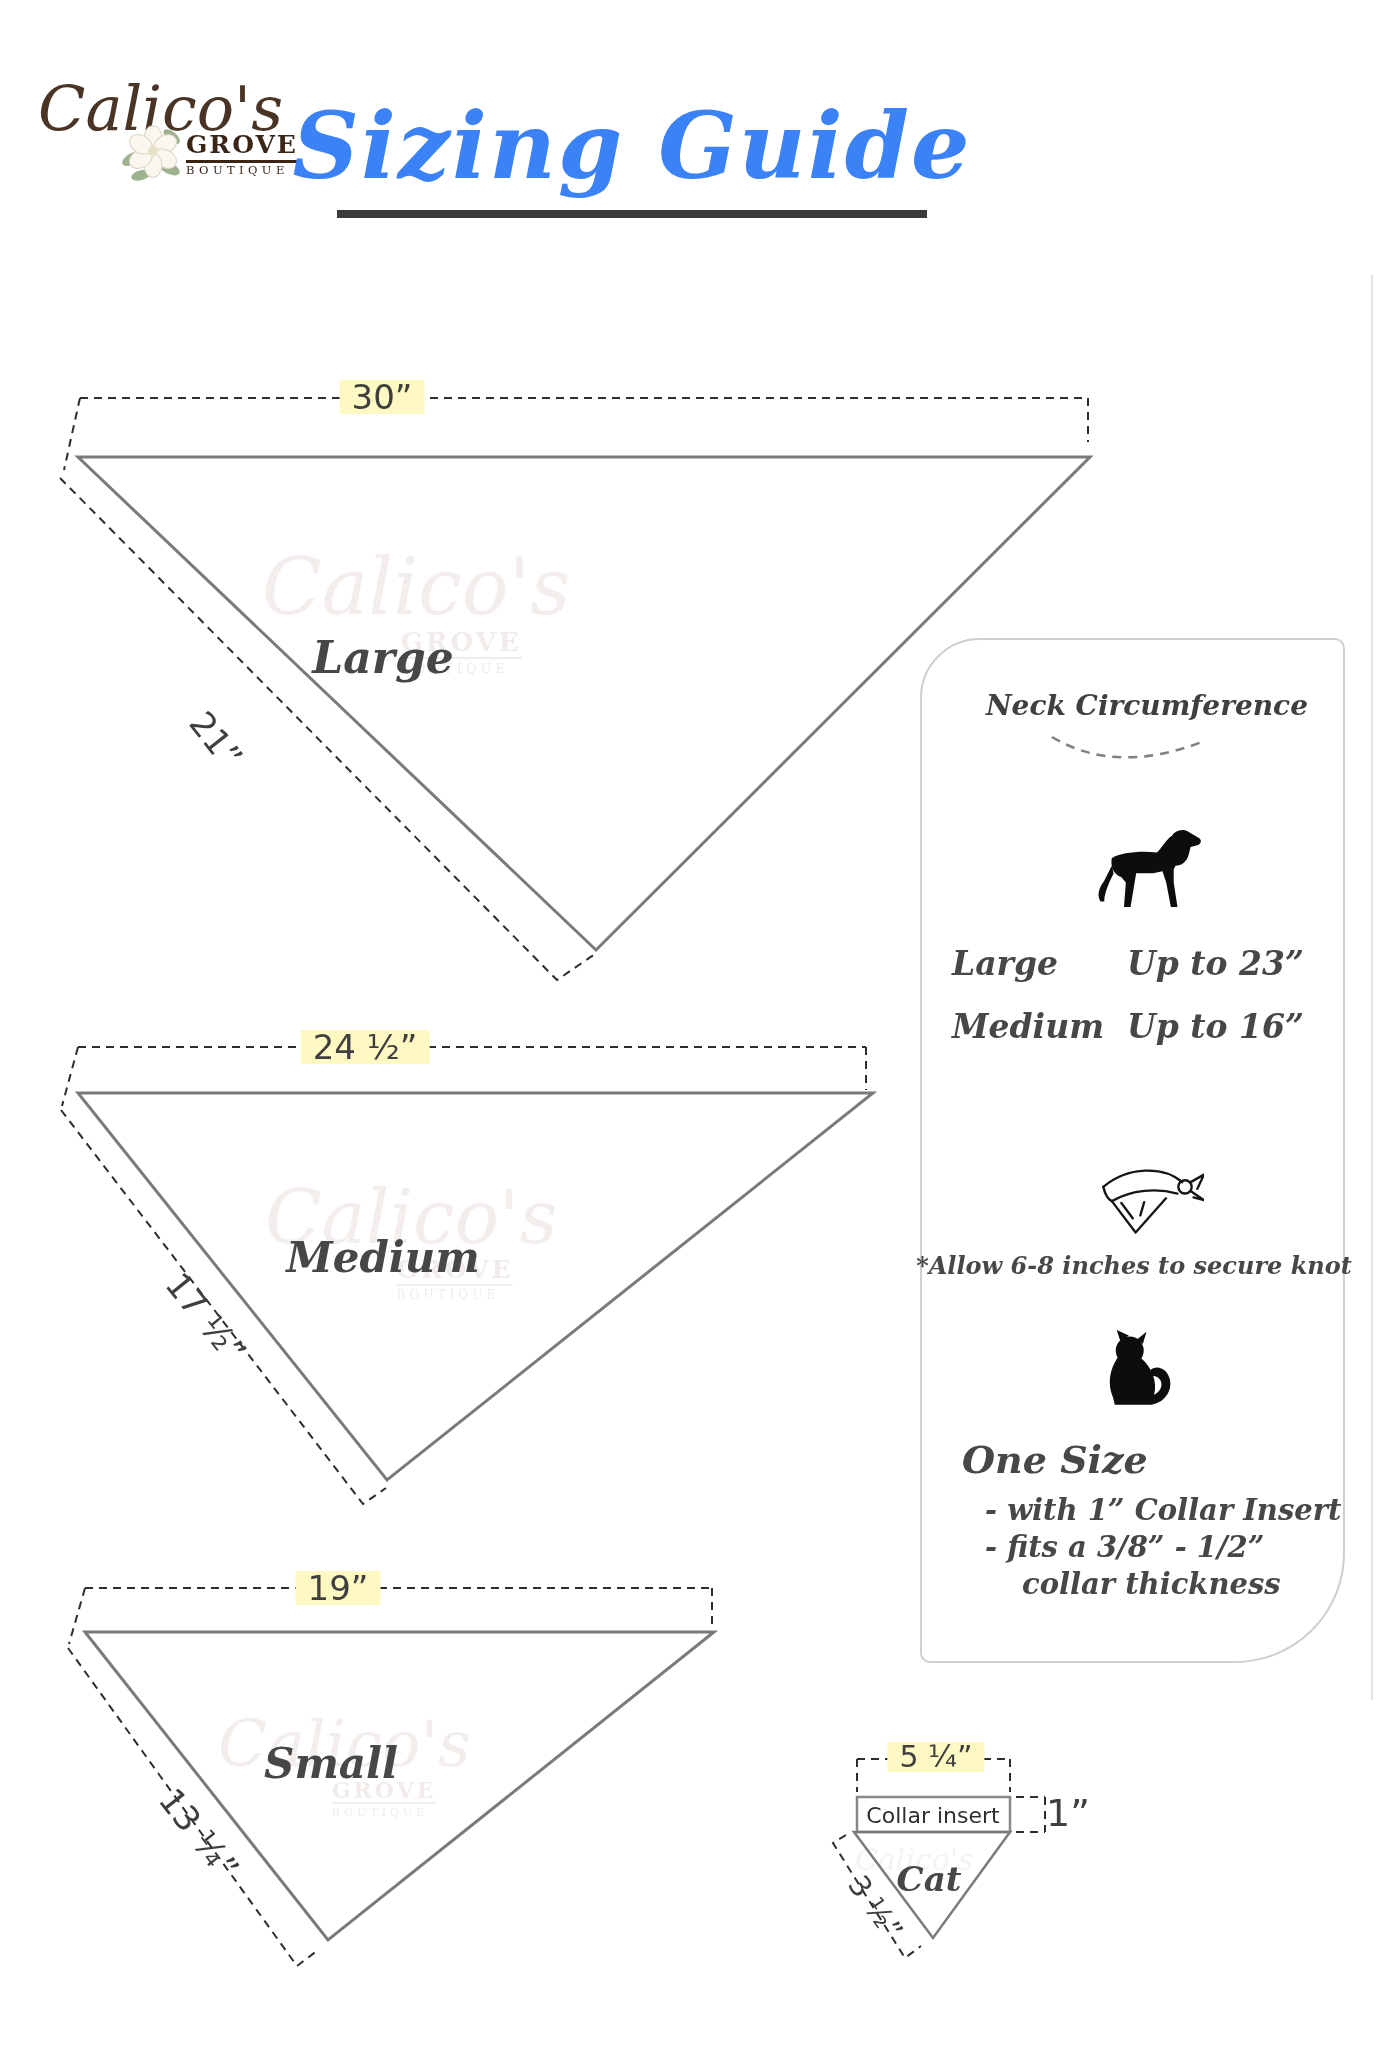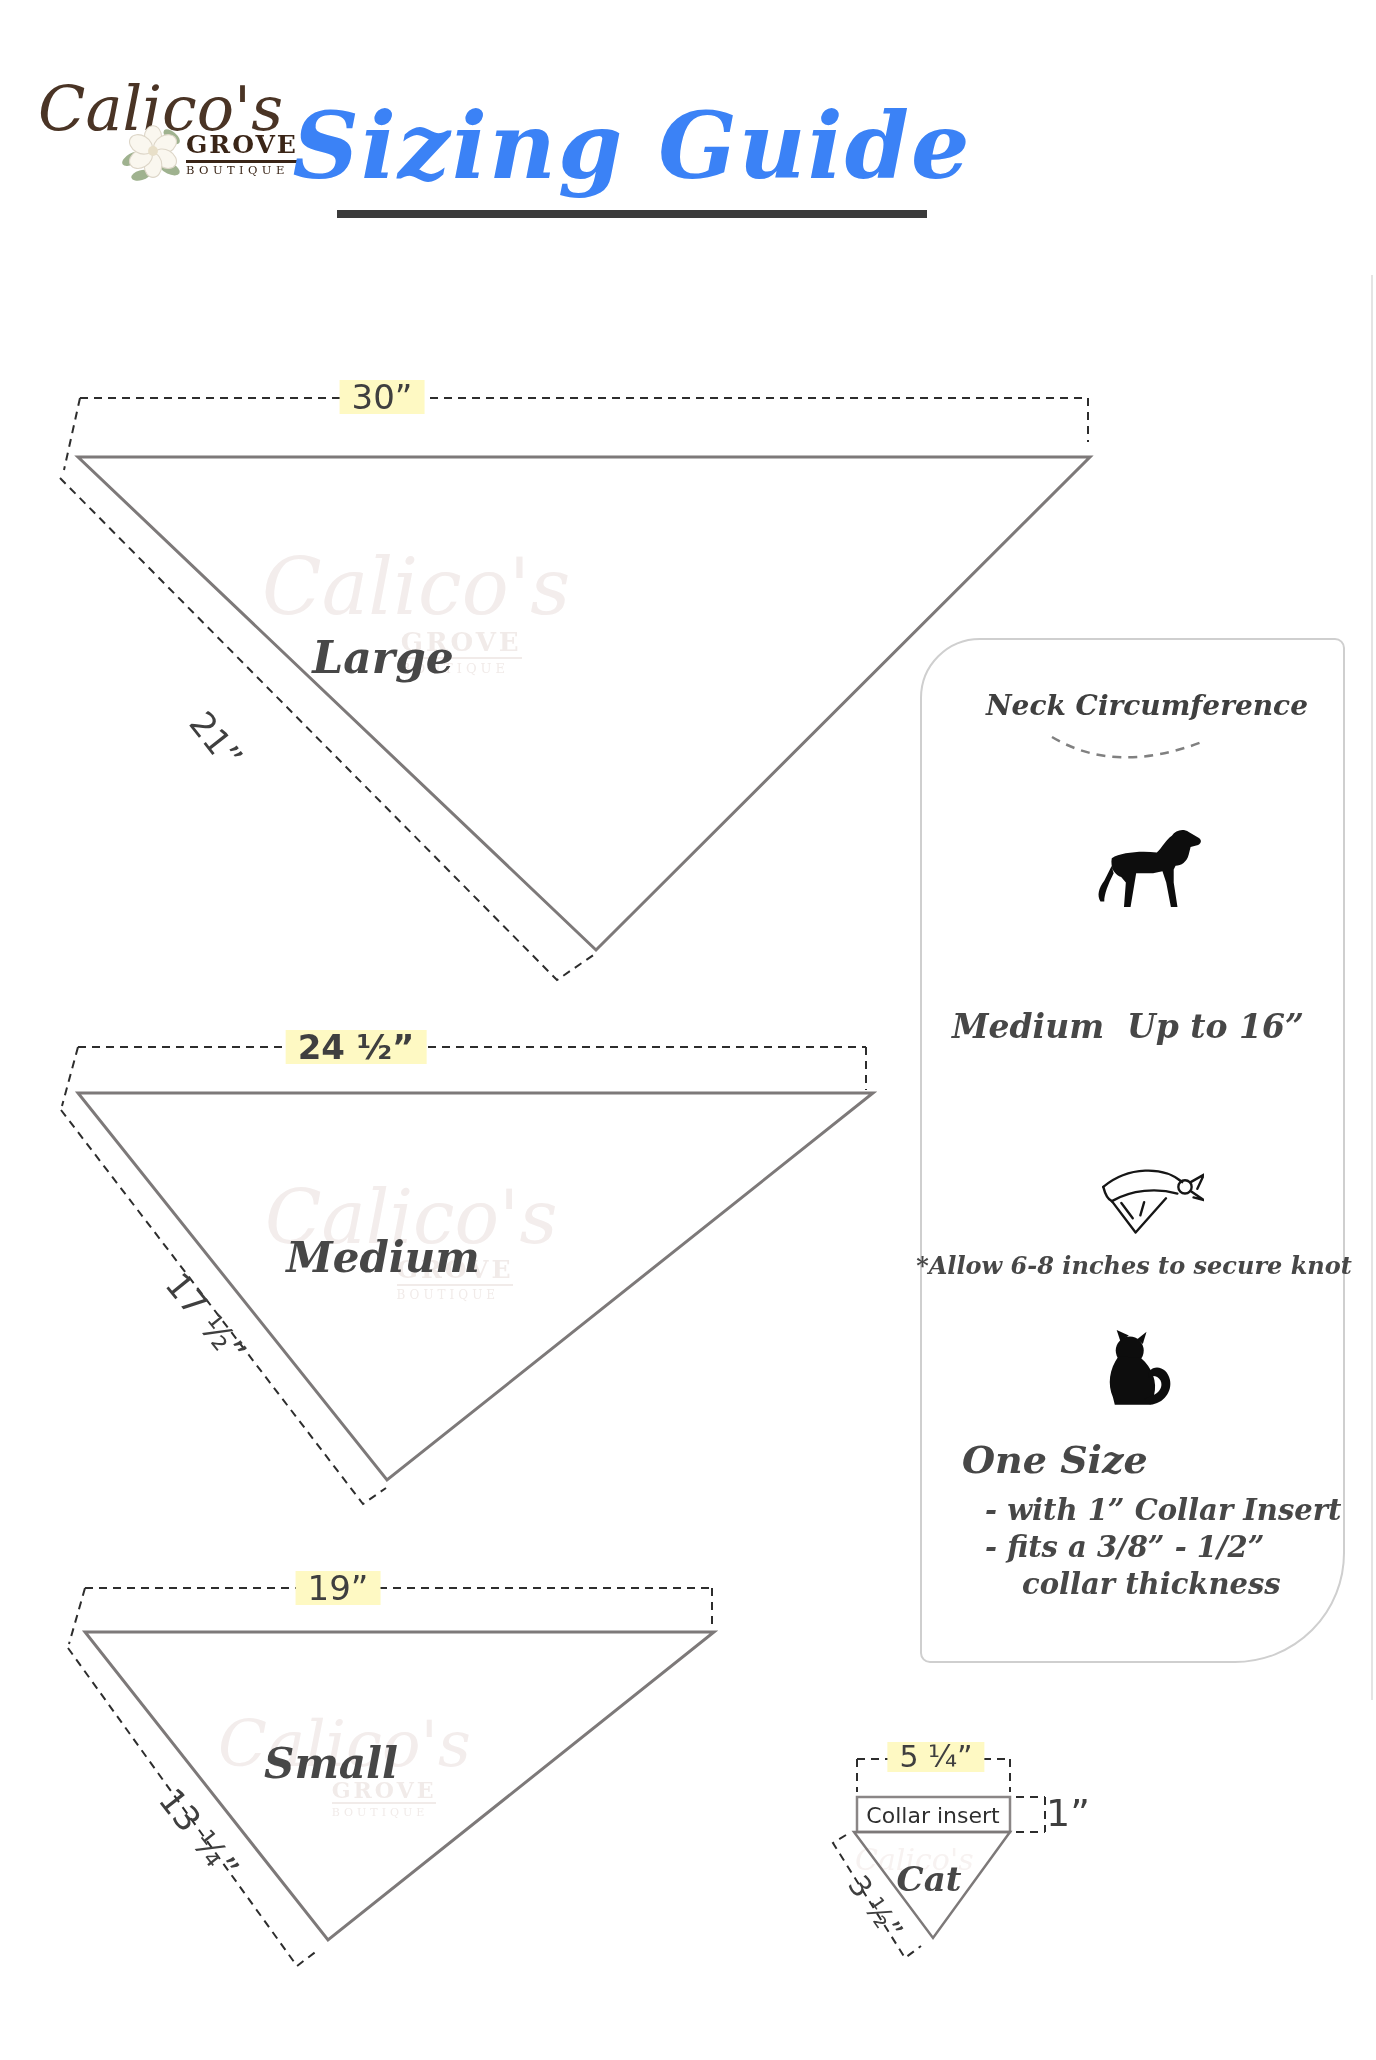--- a/index.html
+++ b/index.html
@@ -128,39 +128,42 @@
     <circle cx="30" cy="30" r="4.5" fill="#e8dfc8"></circle>
   </svg>
   <div class="logo-grove">GROVE</div>
   <div class="logo-boutique">BOUTIQUE</div>
 
   <div class="page-title">Sizing Guide</div>
   <div class="title-underline"></div>
 
   <div class="dim" style="left:382px;top:397px;">30”</div>
   <div class="dim rot" style="left:216px;top:740px;transform:translate(-50%,-50%) rotate(52deg);">21”</div>
-  <div class="dim" style="left:356px;top:1047px;font-weight:bold;">24 ½”</div>
+  <div class="dim" style="left:365px;top:1047px;">24 ½”</div>
   <div class="dim rot" style="left:206px;top:1318px;transform:translate(-50%,-50%) rotate(51deg);">17 ½”</div>
   <div class="dim" style="left:338px;top:1588px;">19”</div>
   <div class="dim rot" style="left:199px;top:1834px;transform:translate(-50%,-50%) rotate(52deg);">13 ¼”</div>
 
   <div class="script size-name" style="left:383px;top:658px;font-size:44px;">Large</div>
   <div class="script size-name" style="left:383px;top:1258px;font-size:42px;">Medium</div>
   <div class="script size-name" style="left:331px;top:1764px;font-size:42px;">Small</div>
 
   <div class="panel-box"></div>
   <div class="script panel-heading" style="left:1147px;top:706px;">Neck Circumference</div>
 
   <svg class="abs" style="left:1093px;top:824px;z-index:4;" width="122" height="90" viewBox="0 0 130 95">
     <path fill="#0d0d0d" d="M20,36 C30,30 50,28 68,30 C74,24 78,16 84,12 C88,6 96,4 102,8 L112,14
       C116,16 116,20 112,22 L104,24 L102,32 C100,40 94,44 88,44 L86,48 L86,62 L90,88 L83,88 L78,62 L74,50
       L64,52 L46,52 L44,64 L40,88 L33,88 L35,62 L30,56 C24,54 20,48 20,44 L12,60 C6,68 4,76 8,82 L12,82
       C12,74 16,64 22,52 C20,46 19,40 20,36 Z"></path>
   </svg>
 
+  <div class="script row" style="left:952px;top:963px;">
+    <span class="sz">Large</span><span>Up to 23”</span>
+  </div>
   <div class="script row" style="left:952px;top:1026px;">
     <span class="sz">Medium</span><span>Up to 16”</span>
   </div>
 
   <svg class="abs" style="left:1090px;top:1160px;z-index:4;" width="114" height="88" viewBox="0 0 120 92">
     <g fill="none" stroke="#161616" stroke-width="2.5" stroke-linecap="round" stroke-linejoin="round">
       <path d="M14,28 C40,6 78,6 97,23"></path>
       <path d="M14,28 C16,36 18,41 23,43"></path>
       <path d="M23,43 C44,31 70,29 92,35"></path>
       <path d="M23,43 L48,76 L80,40"></path>

